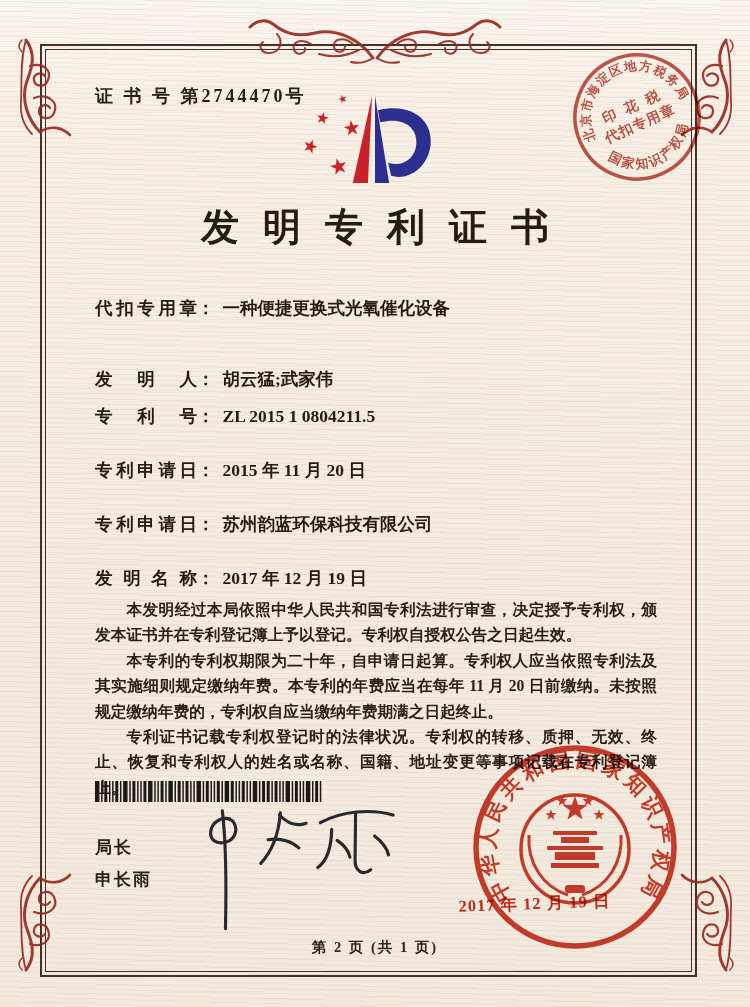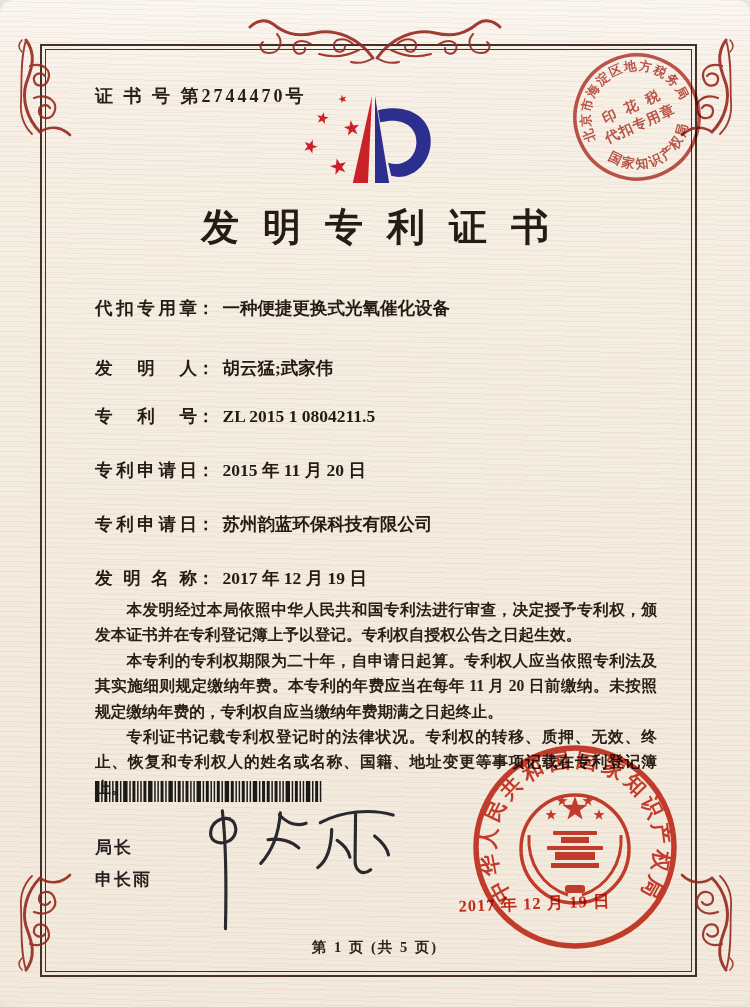--- a/index.html
+++ b/index.html
@@ -4,21 +4,20 @@
 <style>
   html,body{margin:0;padding:0;}
   body{width:750px;height:1007px;overflow:hidden;background:#e9e4da;}
   .page{
     position:relative;width:750px;height:1007px;overflow:hidden;
     font-family:"Liberation Serif","DejaVu Serif",serif;color:var(--ink,#2b2018);
     background:
       repeating-linear-gradient(1.5deg, rgba(201,140,128,0.10) 0 1px, rgba(0,0,0,0) 1px 5px),
       repeating-linear-gradient(-1deg, rgba(208,156,142,0.07) 0 1px, rgba(0,0,0,0) 1px 8px),
       linear-gradient(180deg,#faf7f1 0%,#f6f0e6 10%,#f3ecdf 55%,#f2eadc 100%);
-    border-radius: 13px;
   }
   .frame{position:absolute;left:40px;top:44px;width:653px;height:929px;
     border:2px solid var(--frame,#46302a);}
   .frame::before{content:"";position:absolute;inset:3px;border:1px solid var(--frame,#46302a);}
   .orn{position:absolute;left:0;top:0;width:750px;height:1007px;pointer-events:none;}
   .abs{position:absolute;}
   .cert-no{left:95px;top:84px;font-size:18px;font-weight:600;letter-spacing:3px;}
   .title{left:0;width:750px;top:202px;text-align:center;font-size:38px;font-weight:700;
     letter-spacing:24px;text-indent:24px;color:#241c15;}
   .logo{left:298px;top:90px;width:152px;height:106px;}
@@ -110,21 +109,21 @@
       <polygon points="76,6 90,92 76,92"></polygon>
       <path d="M79,20 C112,12 134,30 131,55 C128,78 108,90 92,85 L89,72 C103,77 116,68 117,53 C118,37 104,26 81,32 Z"></path>
     </g>
   </svg>
 
   <div class="abs title">发明专利证书</div>
 
   <div class="abs field" style="top:296px">
     <span class="flabel">代扣专用章</span><span class="fcolon">：</span><span>一种便捷更换式光氧催化设备</span>
   </div>
-  <div class="abs field" style="top:356px">
+  <div class="abs field" style="top:367px">
     <span class="flabel">发明人</span><span class="fcolon">：</span><span>胡云猛;武家伟</span>
   </div>
   <div class="abs field" style="top:404px">
     <span class="flabel">专利号</span><span class="fcolon">：</span><span>ZL 2015 1 0804211.5</span>
   </div>
   <div class="abs field" style="top:458px">
     <span class="flabel">专利申请日</span><span class="fcolon">：</span><span>2015 年 11 月 20 日</span>
   </div>
   <div class="abs field" style="top:512px">
     <span class="flabel">专利申请日</span><span class="fcolon">：</span><span>苏州韵蓝环保科技有限公司</span>
@@ -233,15 +232,15 @@
       <rect x="90" y="115" width="40" height="8"></rect>
       <rect x="86" y="126" width="48" height="5"></rect>
       <rect x="100" y="148" width="20" height="8" rx="3"></rect>
       <path d="M64,98 C62,126 78,150 103,158" fill="none" stroke="var(--seal-red,#c9301f)" stroke-width="3"></path>
       <path d="M156,98 C158,126 142,150 117,158" fill="none" stroke="var(--seal-red,#c9301f)" stroke-width="3"></path>
     </g>
   </svg>
 
   <div class="abs seal-date">2017 年 12 月 19 日</div>
 
-  <div class="abs page-info">第 1 页 (共 5 页)</div>
+  <div class="abs page-info">第 2 页 (共 1 页)</div>
 
 </div>
 
 </body></html>

